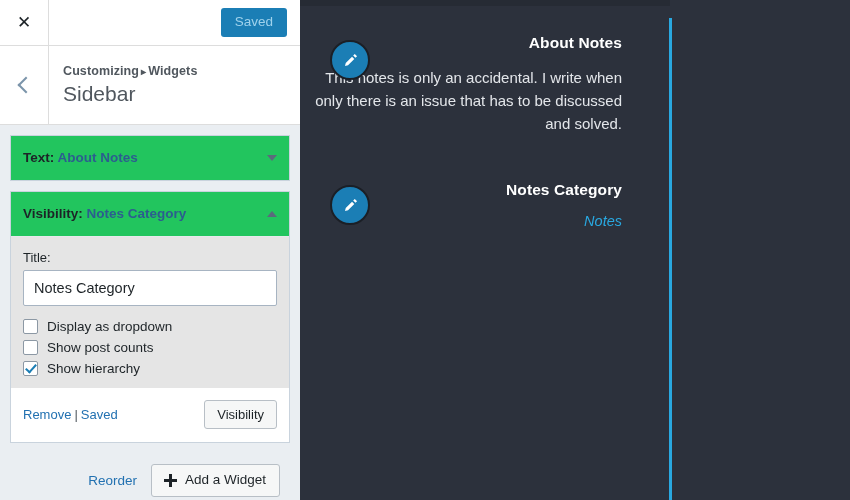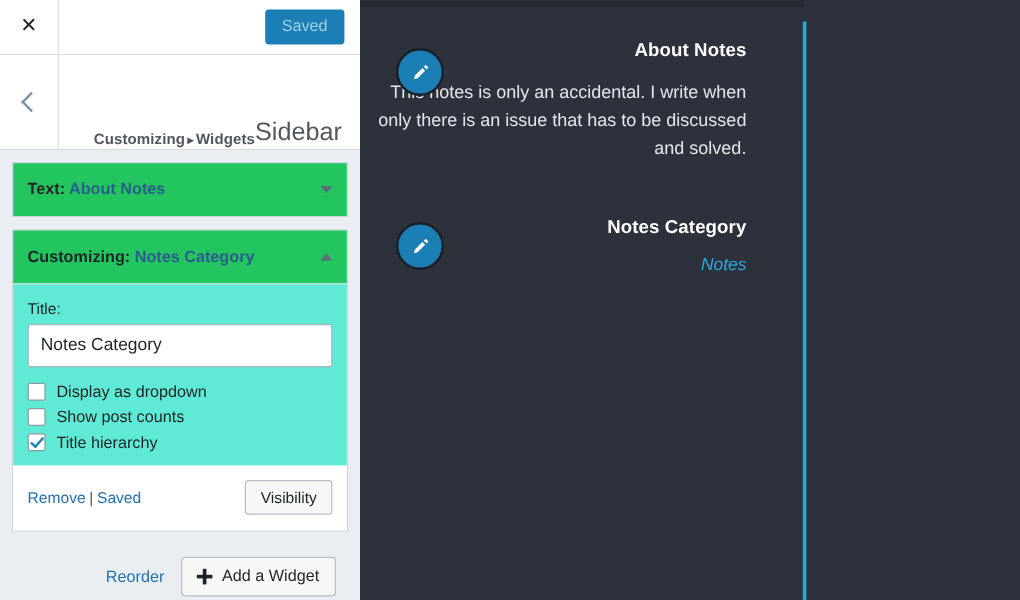--- a/index.html
+++ b/index.html
@@ -104,23 +104,22 @@
     height: 10px;
     border-left: 2px solid #7b94aa;
     border-bottom: 2px solid #7b94aa;
     transform: rotate(45deg);
     margin-left: 4px;
   }
   .header-text {
     flex: 1;
     padding-left: 14px;
     display: flex;
-    flex-direction: row;
+    flex-direction: column;
     justify-content: center;
-    align-items: flex-end;
   }
   .breadcrumb {
     font-size: 12.5px;
     font-weight: bold;
     color: #50575e;
     line-height: 1.3;
     letter-spacing: 0.1px;
   }
   .breadcrumb .sep {
     font-weight: bold;
@@ -175,21 +174,21 @@
     margin-left: 8px;
     border-left: 5px solid transparent;
     border-right: 5px solid transparent;
   }
   .toggle-arrow.down { border-top: 6px solid #5a6b7c; }
   .toggle-arrow.up   { border-bottom: 6px solid #5a6b7c; }
 
   .widget-inside {
     border-top: 1px solid #e6e9ec;
     padding: 13px 12px 12px 12px;
-    background: #5eead4;
+    background: #e5e5e5;
   }
   .field-label {
     display: block;
     font-size: 13px;
     color: #1d2327;
     margin-bottom: 5px;
   }
   .text-input {
     width: 100%;
     box-sizing: border-box;
@@ -429,42 +428,42 @@
             <span>Text:</span>
             <span class="inst">About Notes</span>
           </div>
           <span class="toggle-arrow down"></span>
         </div>
       </div>
 
       <div class="widget">
         <div class="widget-top">
           <div class="widget-title">
-            <span>Customizing:</span>
+            <span>Visibility:</span>
             <span class="inst">Notes Category</span>
           </div>
           <span class="toggle-arrow up"></span>
         </div>
 
         <div class="widget-inside">
           <label class="field-label">Title:</label>
           <input class="text-input" type="text" value="Notes Category" style="">
 
           <div class="checks">
             <div class="check-row">
               <span class="cbox"></span>
               <span class="check-label">Display as dropdown</span>
             </div>
             <div class="check-row">
               <span class="cbox"></span>
               <span class="check-label">Show post counts</span>
             </div>
             <div class="check-row">
               <span class="cbox checked"></span>
-              <span class="check-label">Title hierarchy</span>
+              <span class="check-label">Show hierarchy</span>
             </div>
           </div>
         </div>
 
         <div class="widget-actions">
           <div class="action-links">
             <a>Remove</a><span class="pipe">|</span><a>Saved</a>
           </div>
           <button class="btn-secondary">Visibility</button>
         </div>

